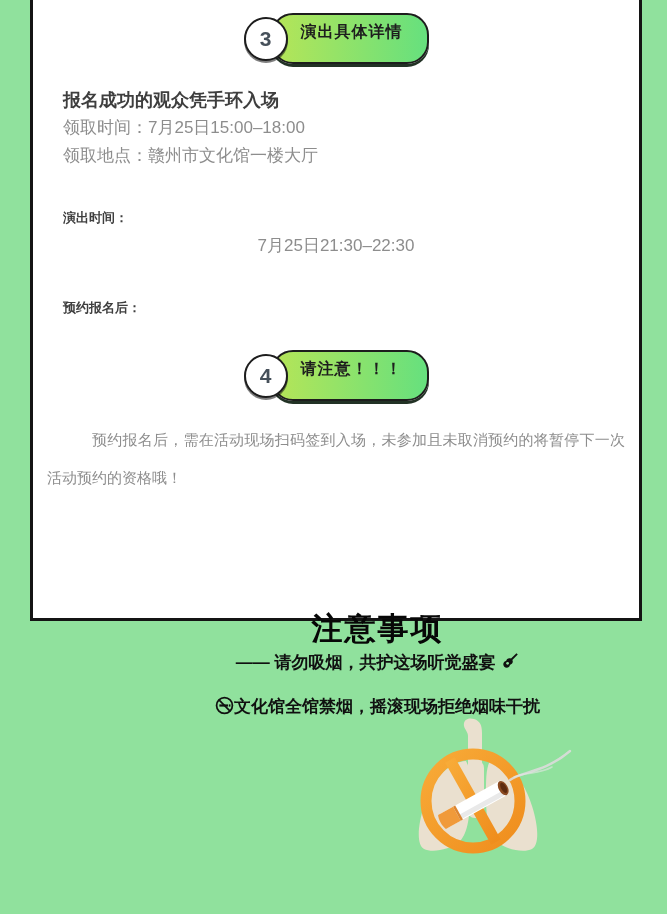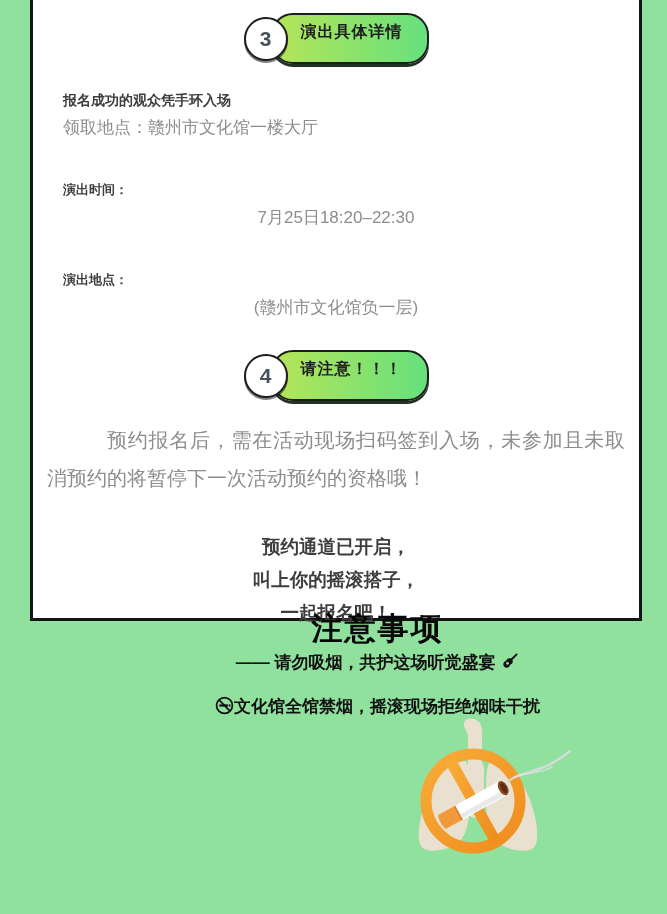--- a/index.html
+++ b/index.html
@@ -23,27 +23,27 @@
     margin-right:-17px; box-shadow:0 2px 0 rgba(20,20,20,.55);
   }
   .badge-pill {
     background:linear-gradient(90deg,#b6e557,#66e07e);
     border:2.5px solid #1d1d1d; border-radius:22px;
     padding:7px 24px 19px 28px; font-size:16px; font-weight:bold; color:#1e1e1e;
     box-shadow:0 3px 0 #223225; letter-spacing:1px;
   }
   .badge-4 { margin-top:28px; }
 
-  .entry-title { margin:22px 2px 0; font-size:14px; font-weight:bold; color:#3e3e3e; line-height:28px; }
+  .entry-title { margin:22px 2px 0; font-size:18px; font-weight:bold; color:#3e3e3e; line-height:28px; }
   .gray-line   { margin:0 2px; font-size:17px; color:#8d8d8d; line-height:28px; }
   .label-bold  { margin:34px 2px 0; font-size:13px; font-weight:bold; color:#3e3e3e; line-height:28px; }
   .center-gray { text-align:center; font-size:17px; color:#8d8d8d; line-height:28px; }
 
   .notice-paragraph {
-    margin:20px -14px 0; font-size:20px; color:#8d8d8d; line-height:38px;
+    margin:20px -14px 0; font-size:15px; color:#8d8d8d; line-height:38px;
     text-indent:3em; text-align:justify;
   }
   .cta { margin-top:33px; text-align:center; font-size:18.5px; font-weight:bold; color:#3e3e3e; line-height:33px; }
 
   .footer { position:absolute; left:0; top:584px; width:667px; height:293px; text-align:center;margin-left:44px; }
   .footer-title { padding-top:26px; font-size:31px; font-weight:bold; color:#070707; letter-spacing:2px; line-height:38px; }
   .footer-line { font-size:17px; font-weight:bold; color:#101010; line-height:29px; }
   .footer-line-first { margin-top:12px; }
   .inline-icon { display:inline-block; vertical-align:-3px; }
   .illustration { position:absolute; left:358px; top:132px; }
@@ -55,40 +55,35 @@
 
   <div class="card">
     <div class="card-inner">
 
       <div class="badge">
         <span class="badge-circle">3</span>
         <span class="badge-pill">演出具体详情</span>
       </div>
 
       <div class="entry-title">报名成功的观众凭手环入场</div>
+      <div class="gray-line">领取时间：7月25日15:00–18:00</div>
       <div class="gray-line">领取地点：赣州市文化馆一楼大厅</div>
 
       <div class="label-bold">演出时间：</div>
-      <div class="center-gray">7月25日18:20–22:30</div>
+      <div class="center-gray">7月25日21:30–22:30</div>
 
-      <div class="label-bold">演出地点：</div>
-      <div class="center-gray">(赣州市文化馆负一层)</div>
+      <div class="label-bold">预约报名后：</div>
 
       <div class="badge badge-4">
         <span class="badge-circle">4</span>
         <span class="badge-pill">请注意！！！</span>
       </div>
 
       <p class="notice-paragraph">预约报名后，需在活动现场扫码签到入场，未参加且未取消预约的将暂停下一次活动预约的资格哦！</p>
 
-      <div class="cta">
-        <div>预约通道已开启，</div>
-        <div>叫上你的摇滚搭子，</div>
-        <div>一起报名吧！</div>
-      </div>
 
     </div>
   </div>
 
   <div class="footer">
     <div class="footer-title">注意事项</div>
 
     <div class="footer-line">
       <span>—— 请勿吸烟，共护这场听觉盛宴</span>
       <span class="inline-icon">

